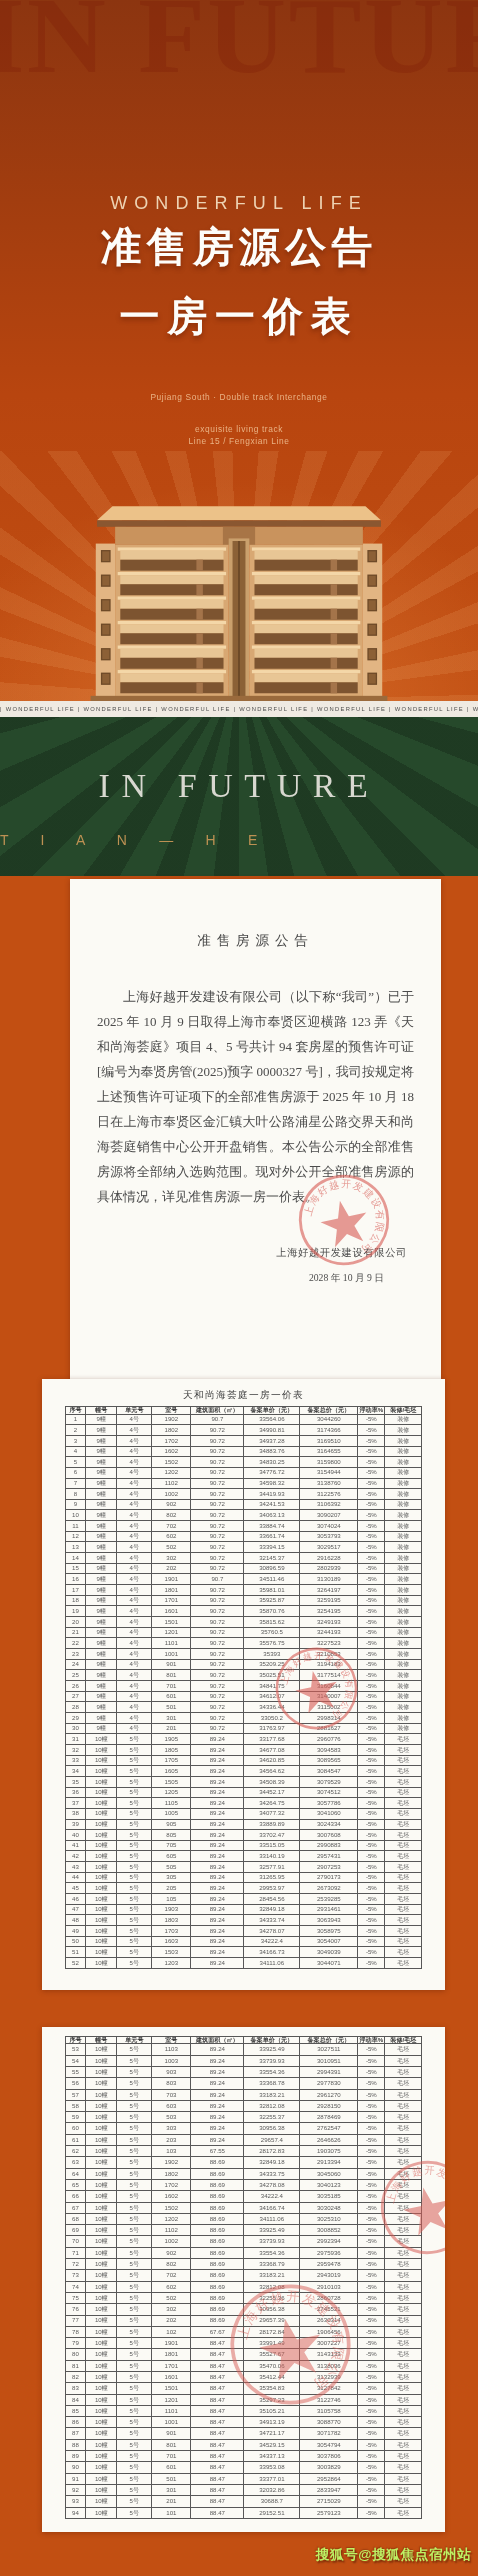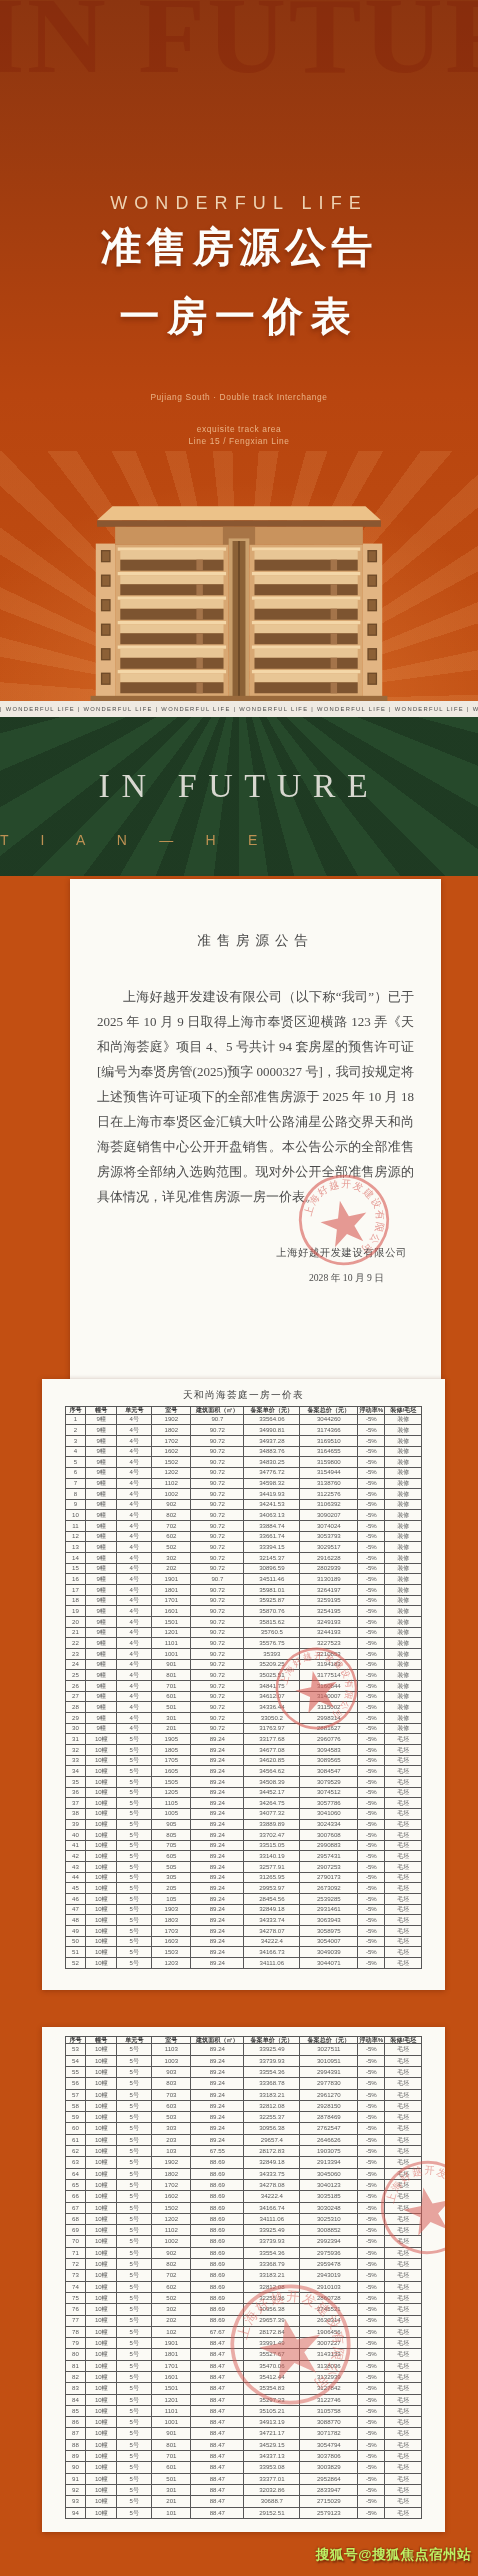--- a/index.html
+++ b/index.html
@@ -75,21 +75,21 @@
 
   <div id="hero">
     <div class="hero-watermark">IN FUTURE</div>
 
 
     <div class="kicker">WONDERFUL LIFE</div>
     <div class="big-title" id="title1">准售房源公告</div>
     <div class="big-title" id="title2">一房一价表</div>
     <div class="subline" id="sub1">Pujiang South · Double track Interchange</div>
     <div class="subline" id="sub2">Line 15 / Fengxian Line</div>
-    <div class="subline" id="sub3">exquisite track area</div>
+    <div class="subline" id="sub3">exquisite living track</div>
 
     <div id="building-zone">
       <div id="rays"></div>
       <svg id="bldg" width="323" height="200" viewBox="0 0 500 310">
         <defs>
           <g id="floorWing">
             <rect x="0" y="0" width="168" height="5" fill="#f4d7a8"></rect>
             <rect x="4" y="5" width="160" height="14" fill="#e8c695"></rect>
             <rect x="4" y="19" width="160" height="17" fill="#7d5430"></rect>
             <rect x="122" y="19" width="10" height="17" fill="#a4744a"></rect>

